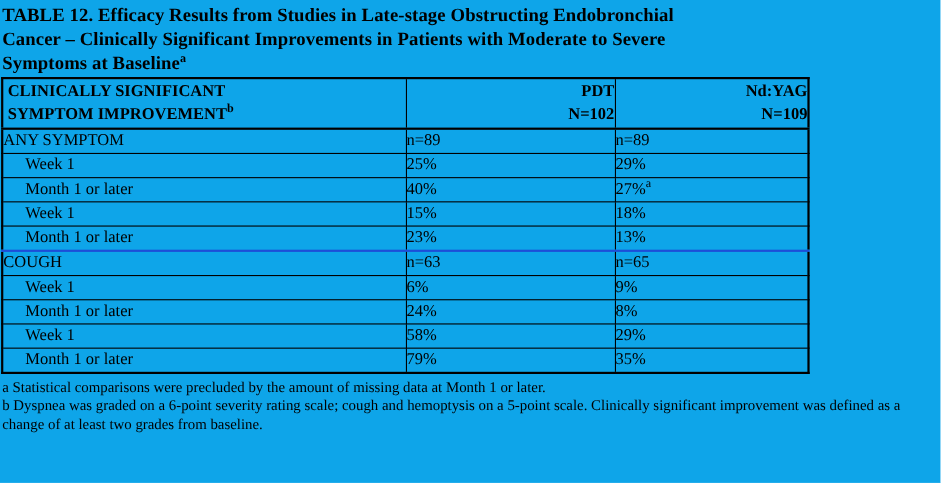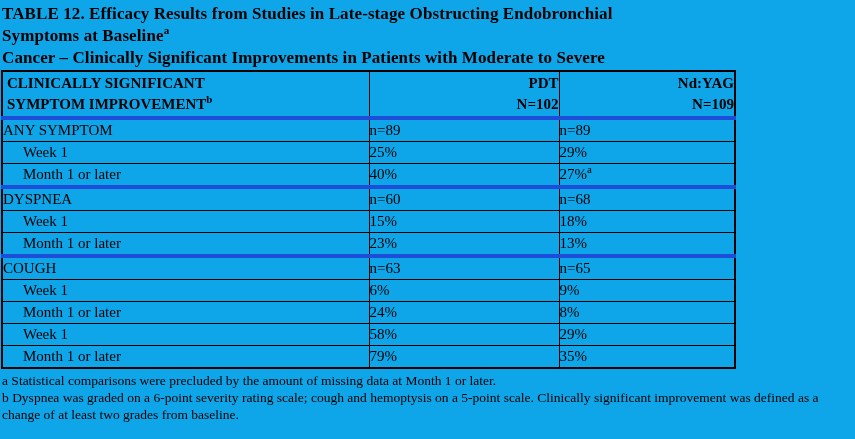--- a/index.html
+++ b/index.html
@@ -51,39 +51,39 @@
     text-align:left;
     padding-left:4px;
   }
   .eff-table tbody td {
     height:21px;
     line-height:21px;
   }
   .c-label { text-align:left; padding-left:4px; }
   .c-val   { text-align:left; }
   .row-sub .c-label { padding-left:20px; }
-  .row-category td { border-top:4px solid #1d4ed8; }
+  .row-category td { border-top:2px solid #1d4ed8; }
   .footnotes {
     font-size:13.5px;
     line-height:17px;
     padding:3px 2px 0 2px;
     width:851px;
     border-radius:10px;
   }
   .footnote { margin:0; }
 </style>
 </head>
 <body>
 
 <div class="page">
 
   <div class="doc-title">
     <div>TABLE 12. Efficacy Results from Studies in Late-stage Obstructing Endobronchial</div>
+    <div>Cancer – Clinically Significant Improvements in Patients with Moderate to Severe</div>
     <div><span>Symptoms at Baseline</span><sup class="title-sup">a</sup></div>
-    <div>Cancer – Clinically Significant Improvements in Patients with Moderate to Severe</div>
   </div>
 
   <table class="eff-table">
     <colgroup>
       <col style="width:367px">
       <col style="width:190px">
       <col style="width:176px">
     </colgroup>
     <thead>
       <tr>
@@ -109,25 +109,20 @@
       </tr>
       <tr class="row-sub">
         <td class="c-label">Week 1</td>
         <td class="c-val">25%</td>
         <td class="c-val"><span>29%</span><sup></sup></td>
       </tr>
       <tr class="row-sub">
         <td class="c-label">Month 1 or later</td>
         <td class="c-val">40%</td>
         <td class="c-val"><span>27%</span><sup>a</sup></td>
-      </tr>
-      <tr class="row-category">
-        <td class="c-label">DYSPNEA</td>
-        <td class="c-val">n=60</td>
-        <td class="c-val"><span>n=68</span><sup></sup></td>
       </tr>
       <tr class="row-sub">
         <td class="c-label">Week 1</td>
         <td class="c-val">15%</td>
         <td class="c-val"><span>18%</span><sup></sup></td>
       </tr>
       <tr class="row-sub">
         <td class="c-label">Month 1 or later</td>
         <td class="c-val">23%</td>
         <td class="c-val"><span>13%</span><sup></sup></td>

